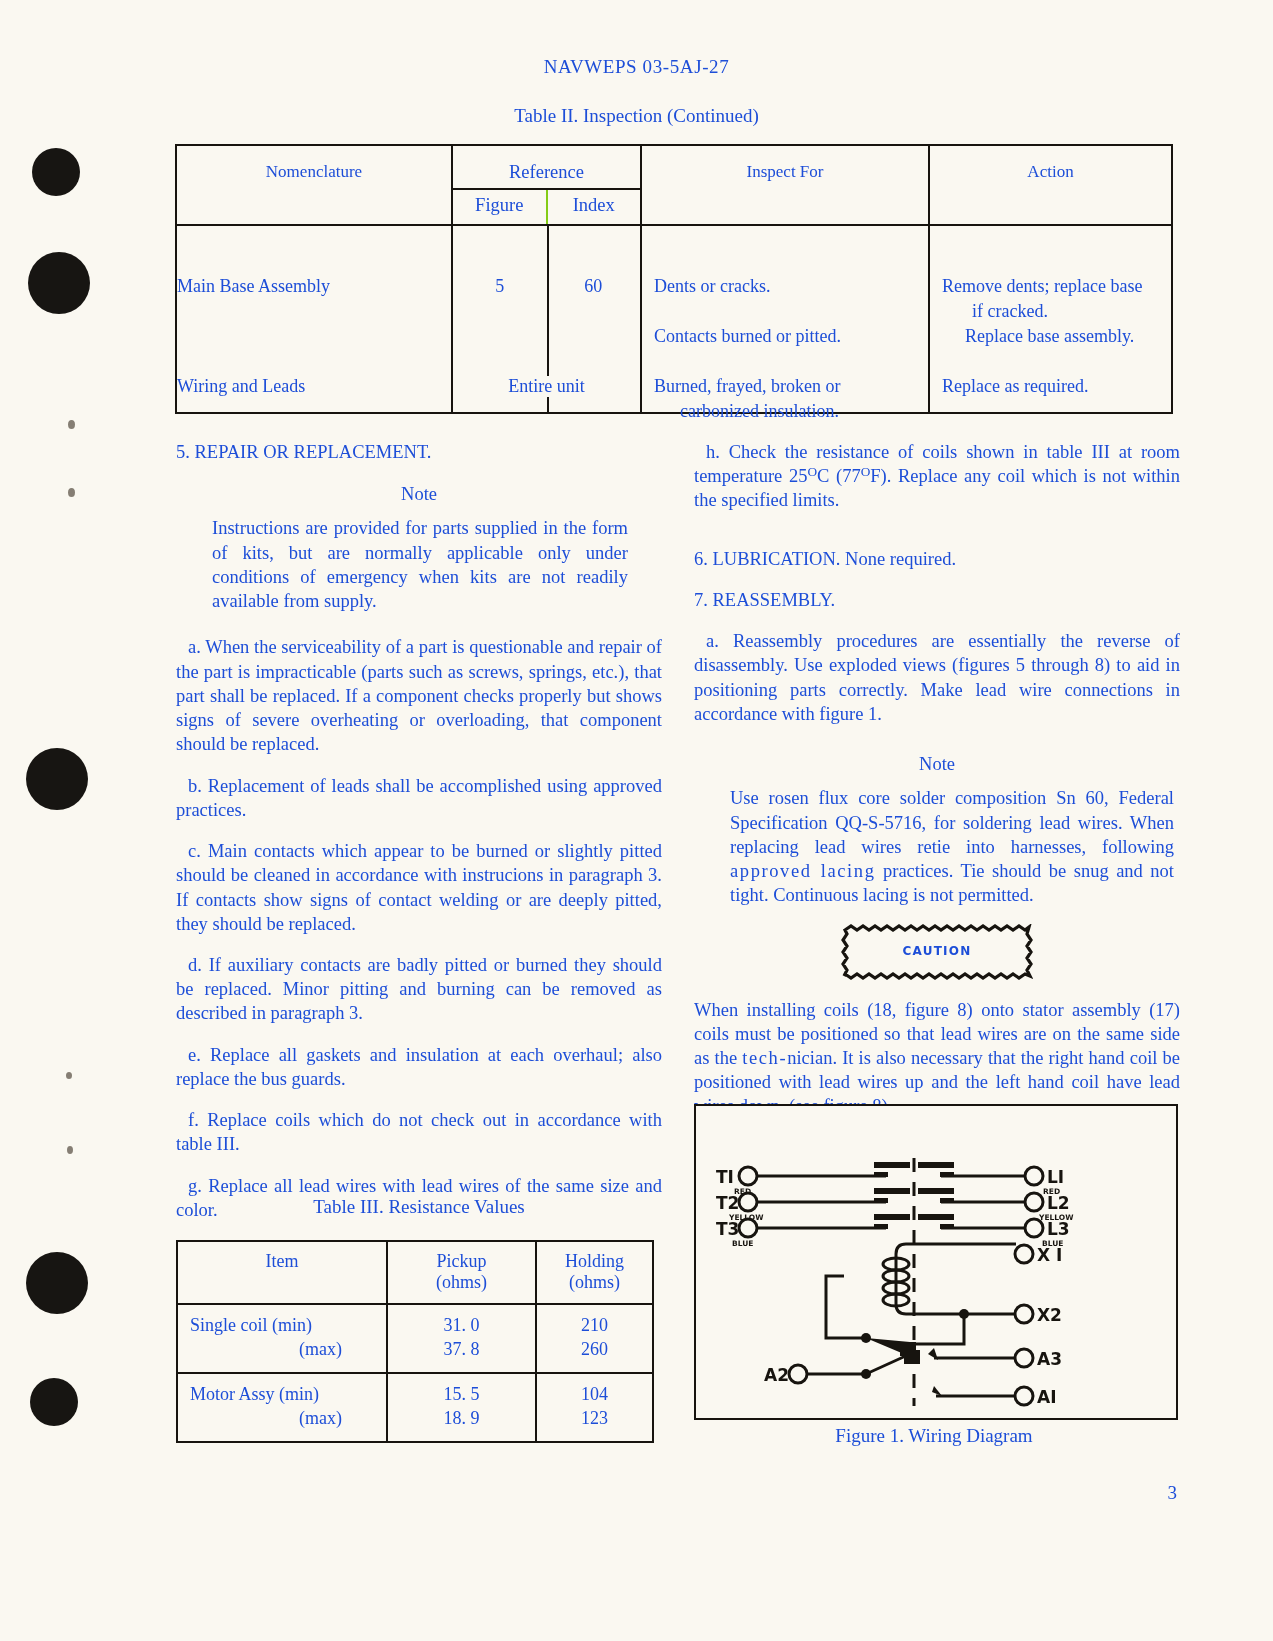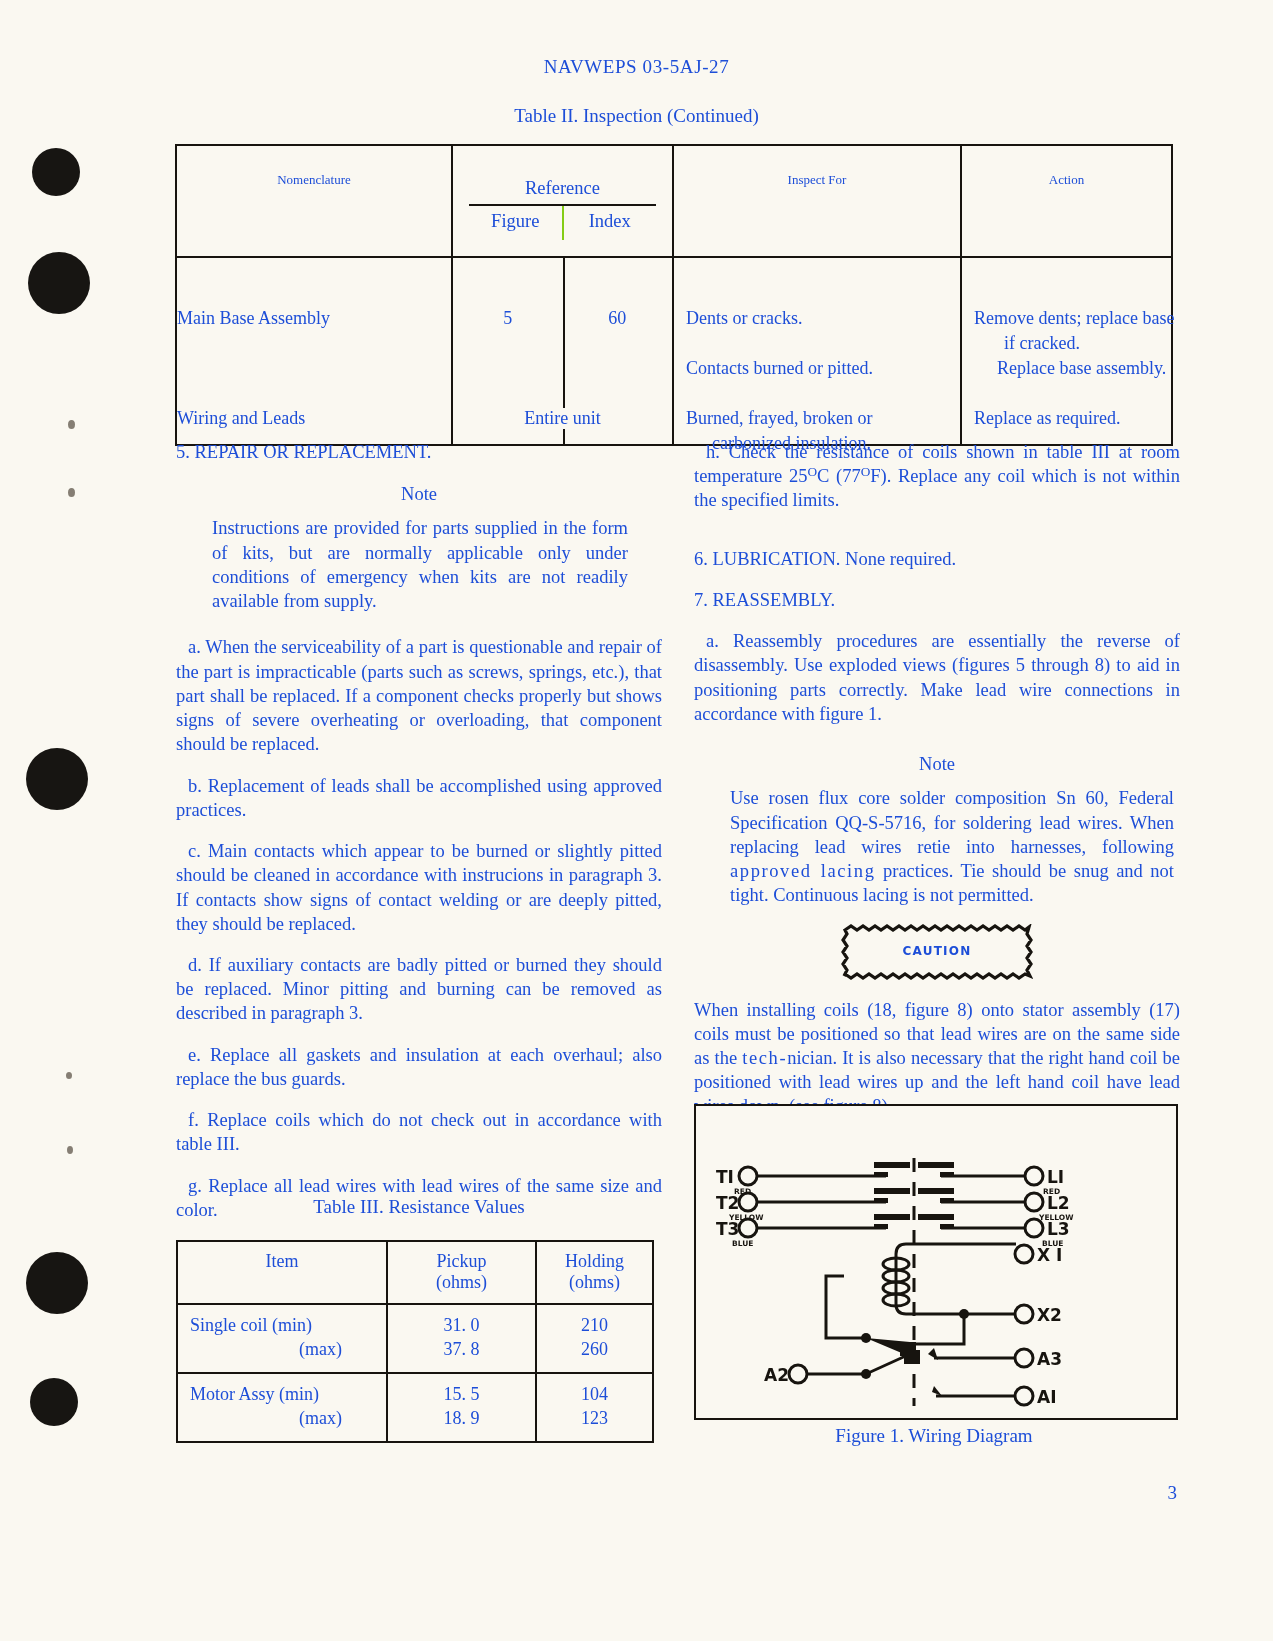--- a/index.html
+++ b/index.html
@@ -62,24 +62,24 @@
     font-size: 18px;
   }
   table.grid td, table.grid th {
     border: 2px solid #17140f;
     font-weight: normal;
     vertical-align: top;
     padding: 0;
   }
   .t2 th.hcell {
     text-align: center;
-    padding: 26px 6px 16px;
-    font-size: 13px;
-  }
-  .t2 .ref-outer { padding: 16px; }
+    padding: 16px 6px 16px;
+    font-size: 17px;
+  }
+  .t2 .ref-outer { padding: 0; }
   .t2 .ref-title {
     text-align: center;
     padding: 16px 6px 5px;
     border-bottom: 2px solid #17140f;
     font-size: 18.5px;
   }
   .t2 .ref-sub { display: flex; }
   .t2 .ref-sub > div {
     flex: 1 1 50%;
     text-align: center;

